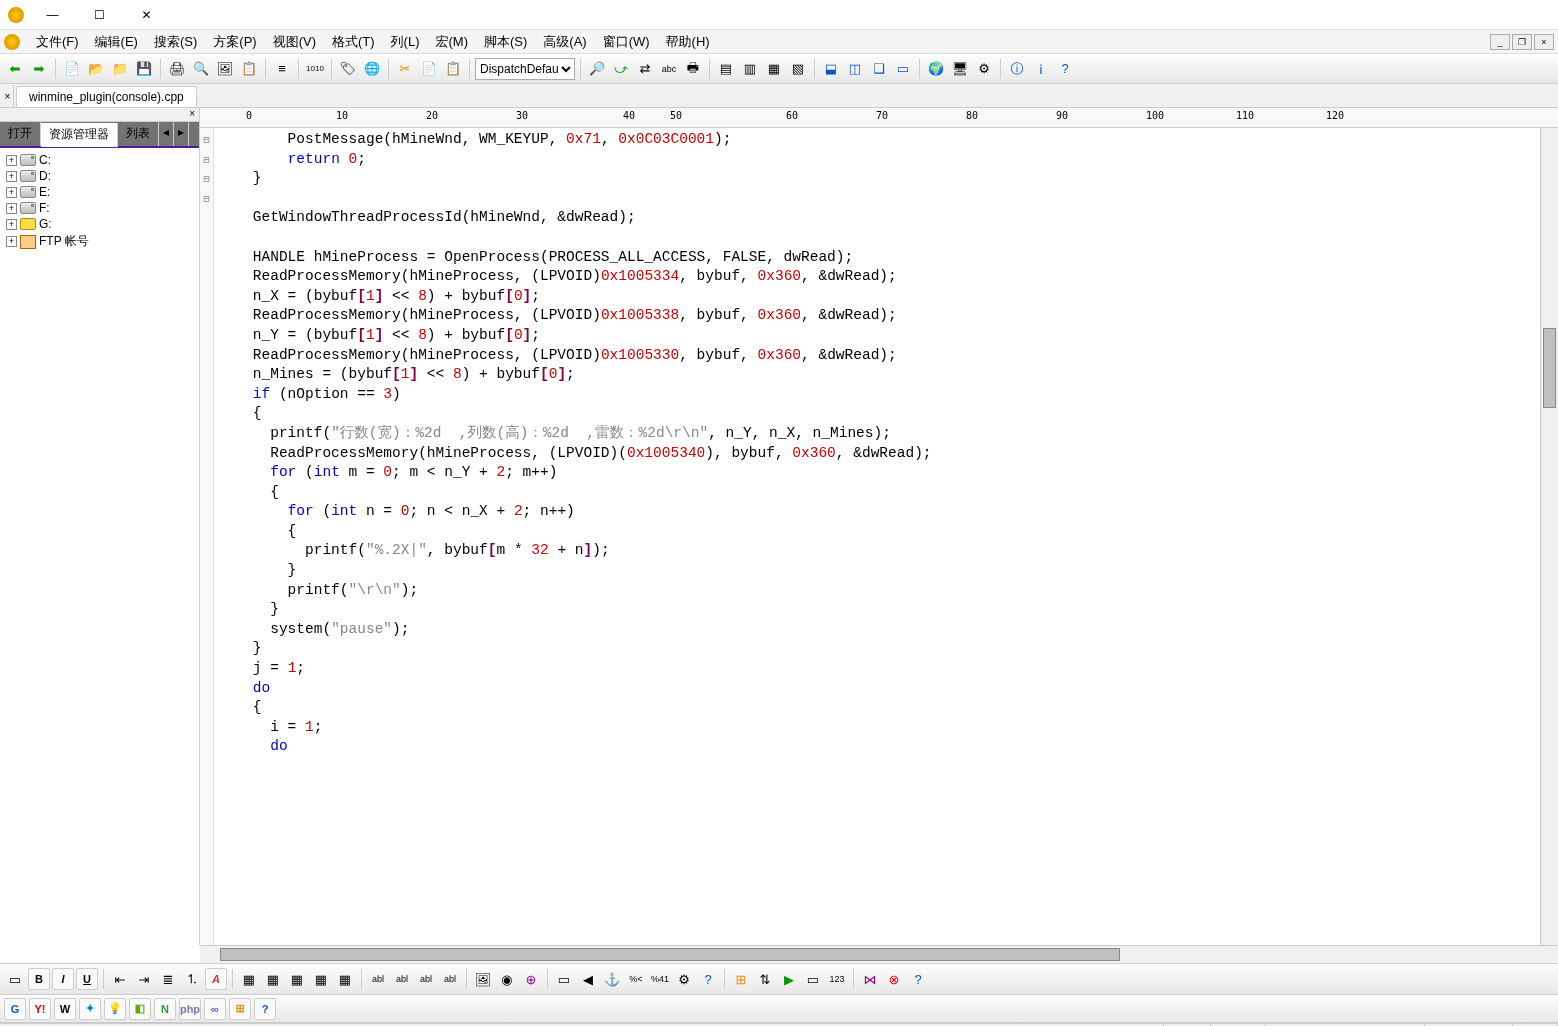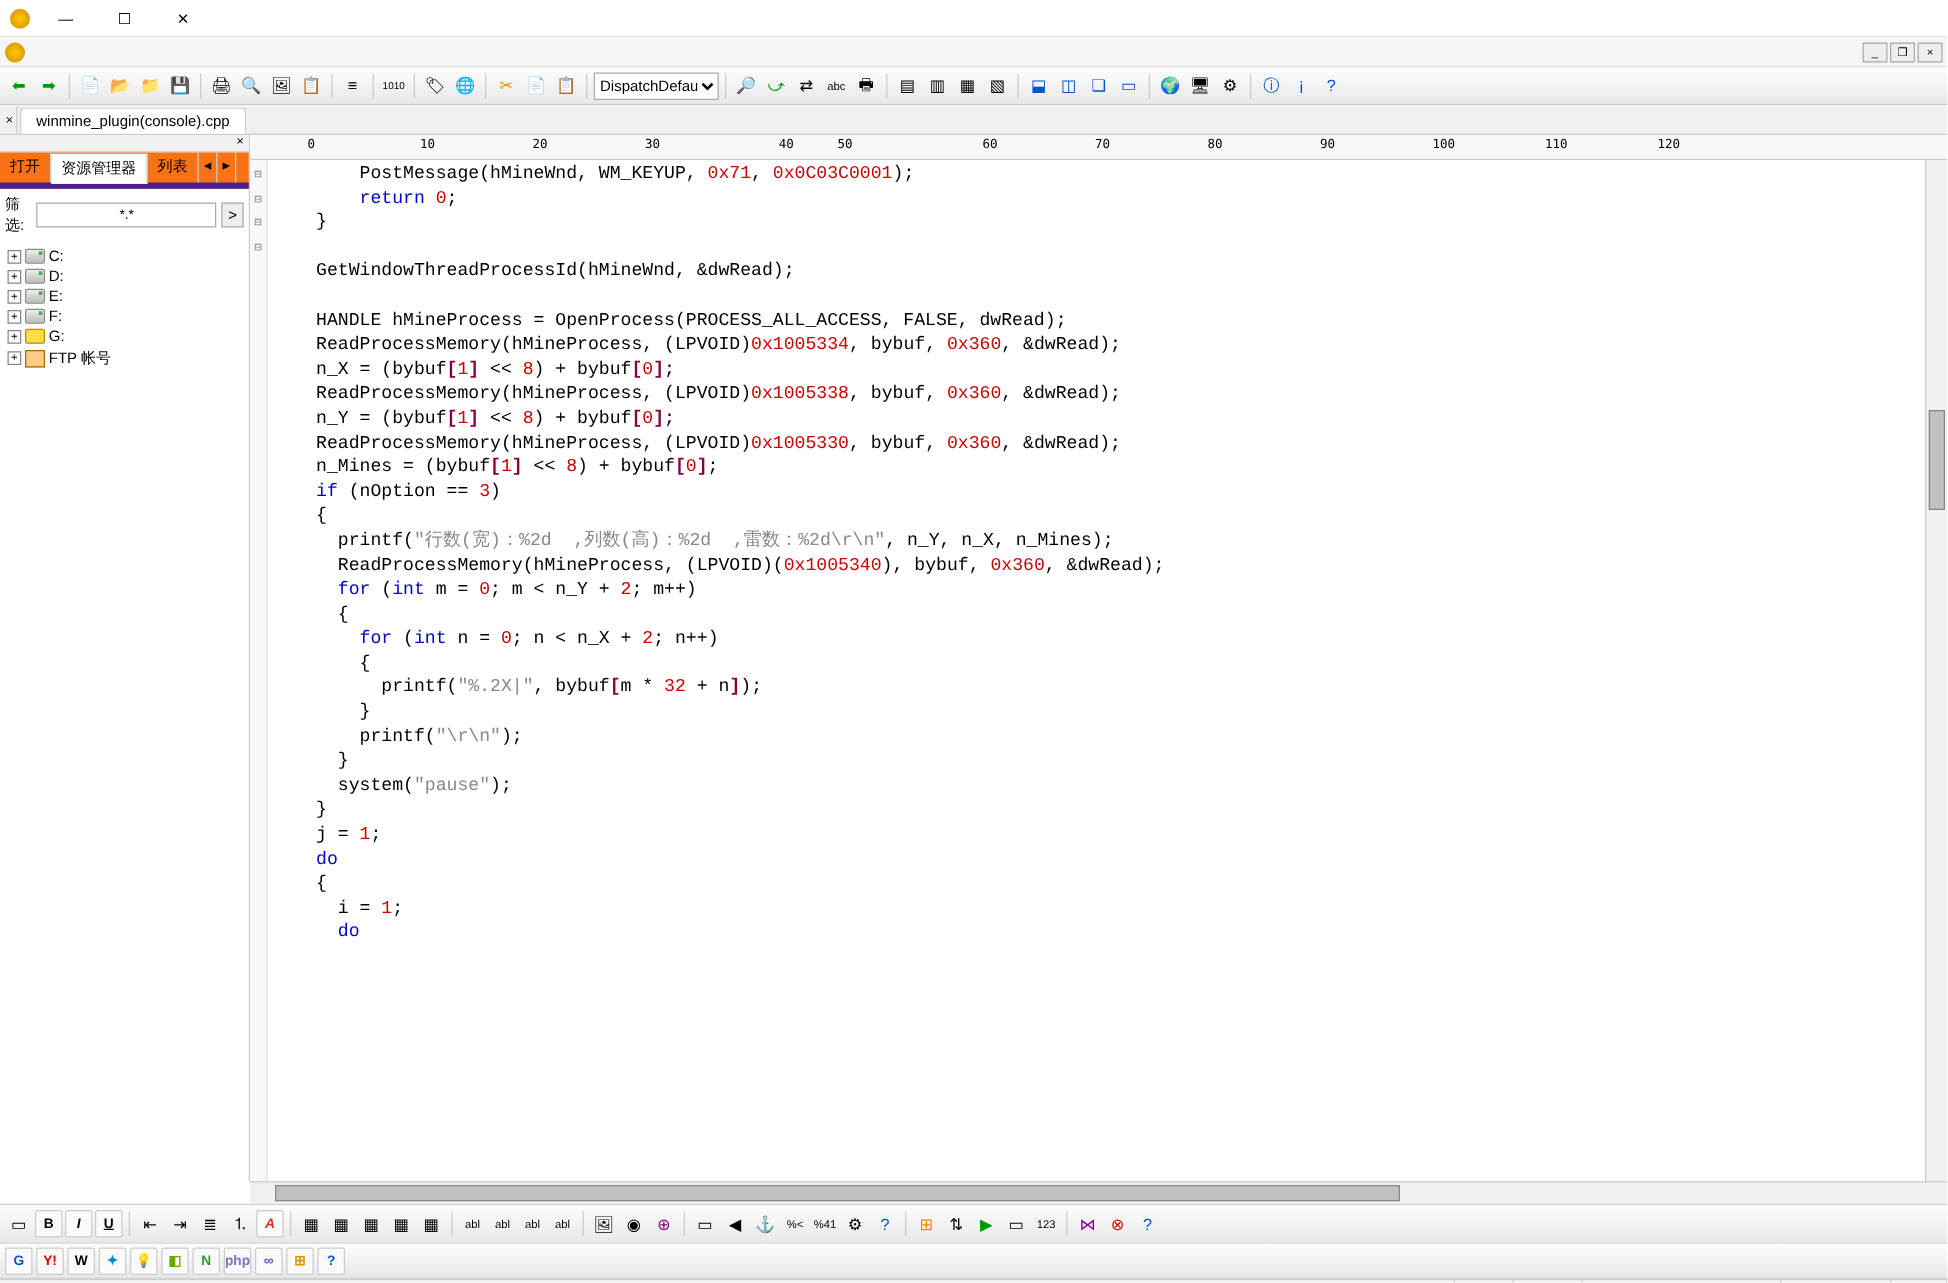--- a/index.html
+++ b/index.html
@@ -17,21 +17,21 @@
 .toolbar { height: 30px; background: linear-gradient(#fdfdfd,#e8e8e8); border-bottom: 1px solid #ccc; display: flex; align-items: center; padding: 0 4px; gap: 2px; }
 .tbtn { width: 22px; height: 22px; display: flex; align-items: center; justify-content: center; border: 1px solid transparent; border-radius: 2px; font-size: 13px; }
 .tsep { width: 1px; height: 20px; background: #ccc; margin: 0 3px; }
 .tcombo { height: 22px; border: 1px solid #aaa; background: #fff; font-size: 12px; width: 100px; }
 .tabbar { height: 24px; background: #f0f0f0; border-bottom: 1px solid #ccc; display: flex; align-items: flex-end; padding-left: 2px; }
 .tab-close { width: 12px; height: 22px; font-size: 10px; display:flex; align-items:center; justify-content:center; border-right:1px solid #ccc; margin-right:2px;}
 .tab { padding: 3px 12px; background: #fff; border: 1px solid #ccc; border-bottom: none; border-radius: 3px 3px 0 0; font-size: 12px; }
 .mainrow { display: flex; height: calc(100% - 30px - 24px - 30px - 24px - 32px - 28px - 21px); }
 .sidebar { width: 200px; border-right: 1px solid #ccc; display: flex; flex-direction: column; background:#fff;}
 .side-closer { height: 14px; text-align:right; font-size:10px; padding-right:4px; background:#f0f0f0; border-bottom:1px solid #ccc;}
-.side-tabs { display: flex; border-bottom: 5px solid #4c1d95; background:#f97316;}
+.side-tabs { display: flex; border-bottom: 2px solid #4c1d95; background:#737373;}
 .side-tab { padding: 3px 8px; border-right: 1px solid #ccc; font-size:12px; }
 .side-tab.active { background:#fff; border-bottom:1px solid #fff; position:relative; top:1px;}
 .side-tab.arrow { padding:3px 4px; }
 .filter-row { display:flex; align-items:center; padding:4px; gap:4px;}
 .filter-input { flex:1; height:20px; border:1px solid #aaa; text-align:center; font-size:11px;}
 .filter-go { width:22px; height:20px; border:1px solid #aaa; background:#eee; display:flex;align-items:center;justify-content:center;}
 .tree { flex:1; padding:4px 2px; font-size:12px; overflow:auto;}
 .tree-item { display:flex; align-items:center; gap:3px; padding:1px 0 1px 4px;}
 .tree-toggle { width:11px; height:11px; border:1px solid #888; font-size:9px; display:flex; align-items:center; justify-content:center; line-height:1; background:#fff;}
 .drive-icon { width:16px; height:12px; background:linear-gradient(#eee,#bbb); border:1px solid #888; border-radius:2px; position:relative;}
@@ -69,20 +69,34 @@
   <div class="app-icon"></div>
   <div class="winbtns">
     <div class="winbtn">—</div>
     <div class="winbtn">☐</div>
     <div class="winbtn">✕</div>
   </div>
 </div>
 
 <div class="menubar">
   <div class="app-icon2"></div>
+  <div id="menu-holder" style="display: flex;">
+      <div class="menuitem">文件(F)</div>
+      <div class="menuitem">编辑(E)</div>
+      <div class="menuitem">搜索(S)</div>
+      <div class="menuitem">方案(P)</div>
+      <div class="menuitem">视图(V)</div>
+      <div class="menuitem">格式(T)</div>
+      <div class="menuitem">列(L)</div>
+      <div class="menuitem">宏(M)</div>
+      <div class="menuitem">脚本(S)</div>
+      <div class="menuitem">高级(A)</div>
+      <div class="menuitem">窗口(W)</div>
+      <div class="menuitem">帮助(H)</div>
+    </div>
   <div class="mdi-btns">
     <div class="mdi-btn">_</div>
     <div class="mdi-btn">❐</div>
     <div class="mdi-btn">×</div>
   </div>
 </div>
 
 <div class="toolbar">
   <div class="tbtn g">⬅</div>
   <div class="tbtn g">➡</div>
@@ -142,25 +156,20 @@
 
 <div class="mainrow">
   <div class="sidebar">
     <div class="side-closer">×</div>
     <div class="side-tabs">
       <div class="side-tab">打开</div>
       <div class="side-tab active">资源管理器</div>
       <div class="side-tab">列表</div>
       <div class="side-tab arrow">◂</div>
       <div class="side-tab arrow">▸</div>
-    </div>
-    <div class="filter-row">
-      <span>筛选:</span>
-      <input class="filter-input" value="*.*" style="">
-      <div class="filter-go">&gt;</div>
     </div>
     <div class="tree" id="tree">
         <div class="tree-item">
           <div class="tree-toggle">+</div>
           <div class="drive-icon"></div>
           <span>C:</span>
         </div>
         <div class="tree-item">
           <div class="tree-toggle">+</div>
           <div class="drive-icon"></div>

